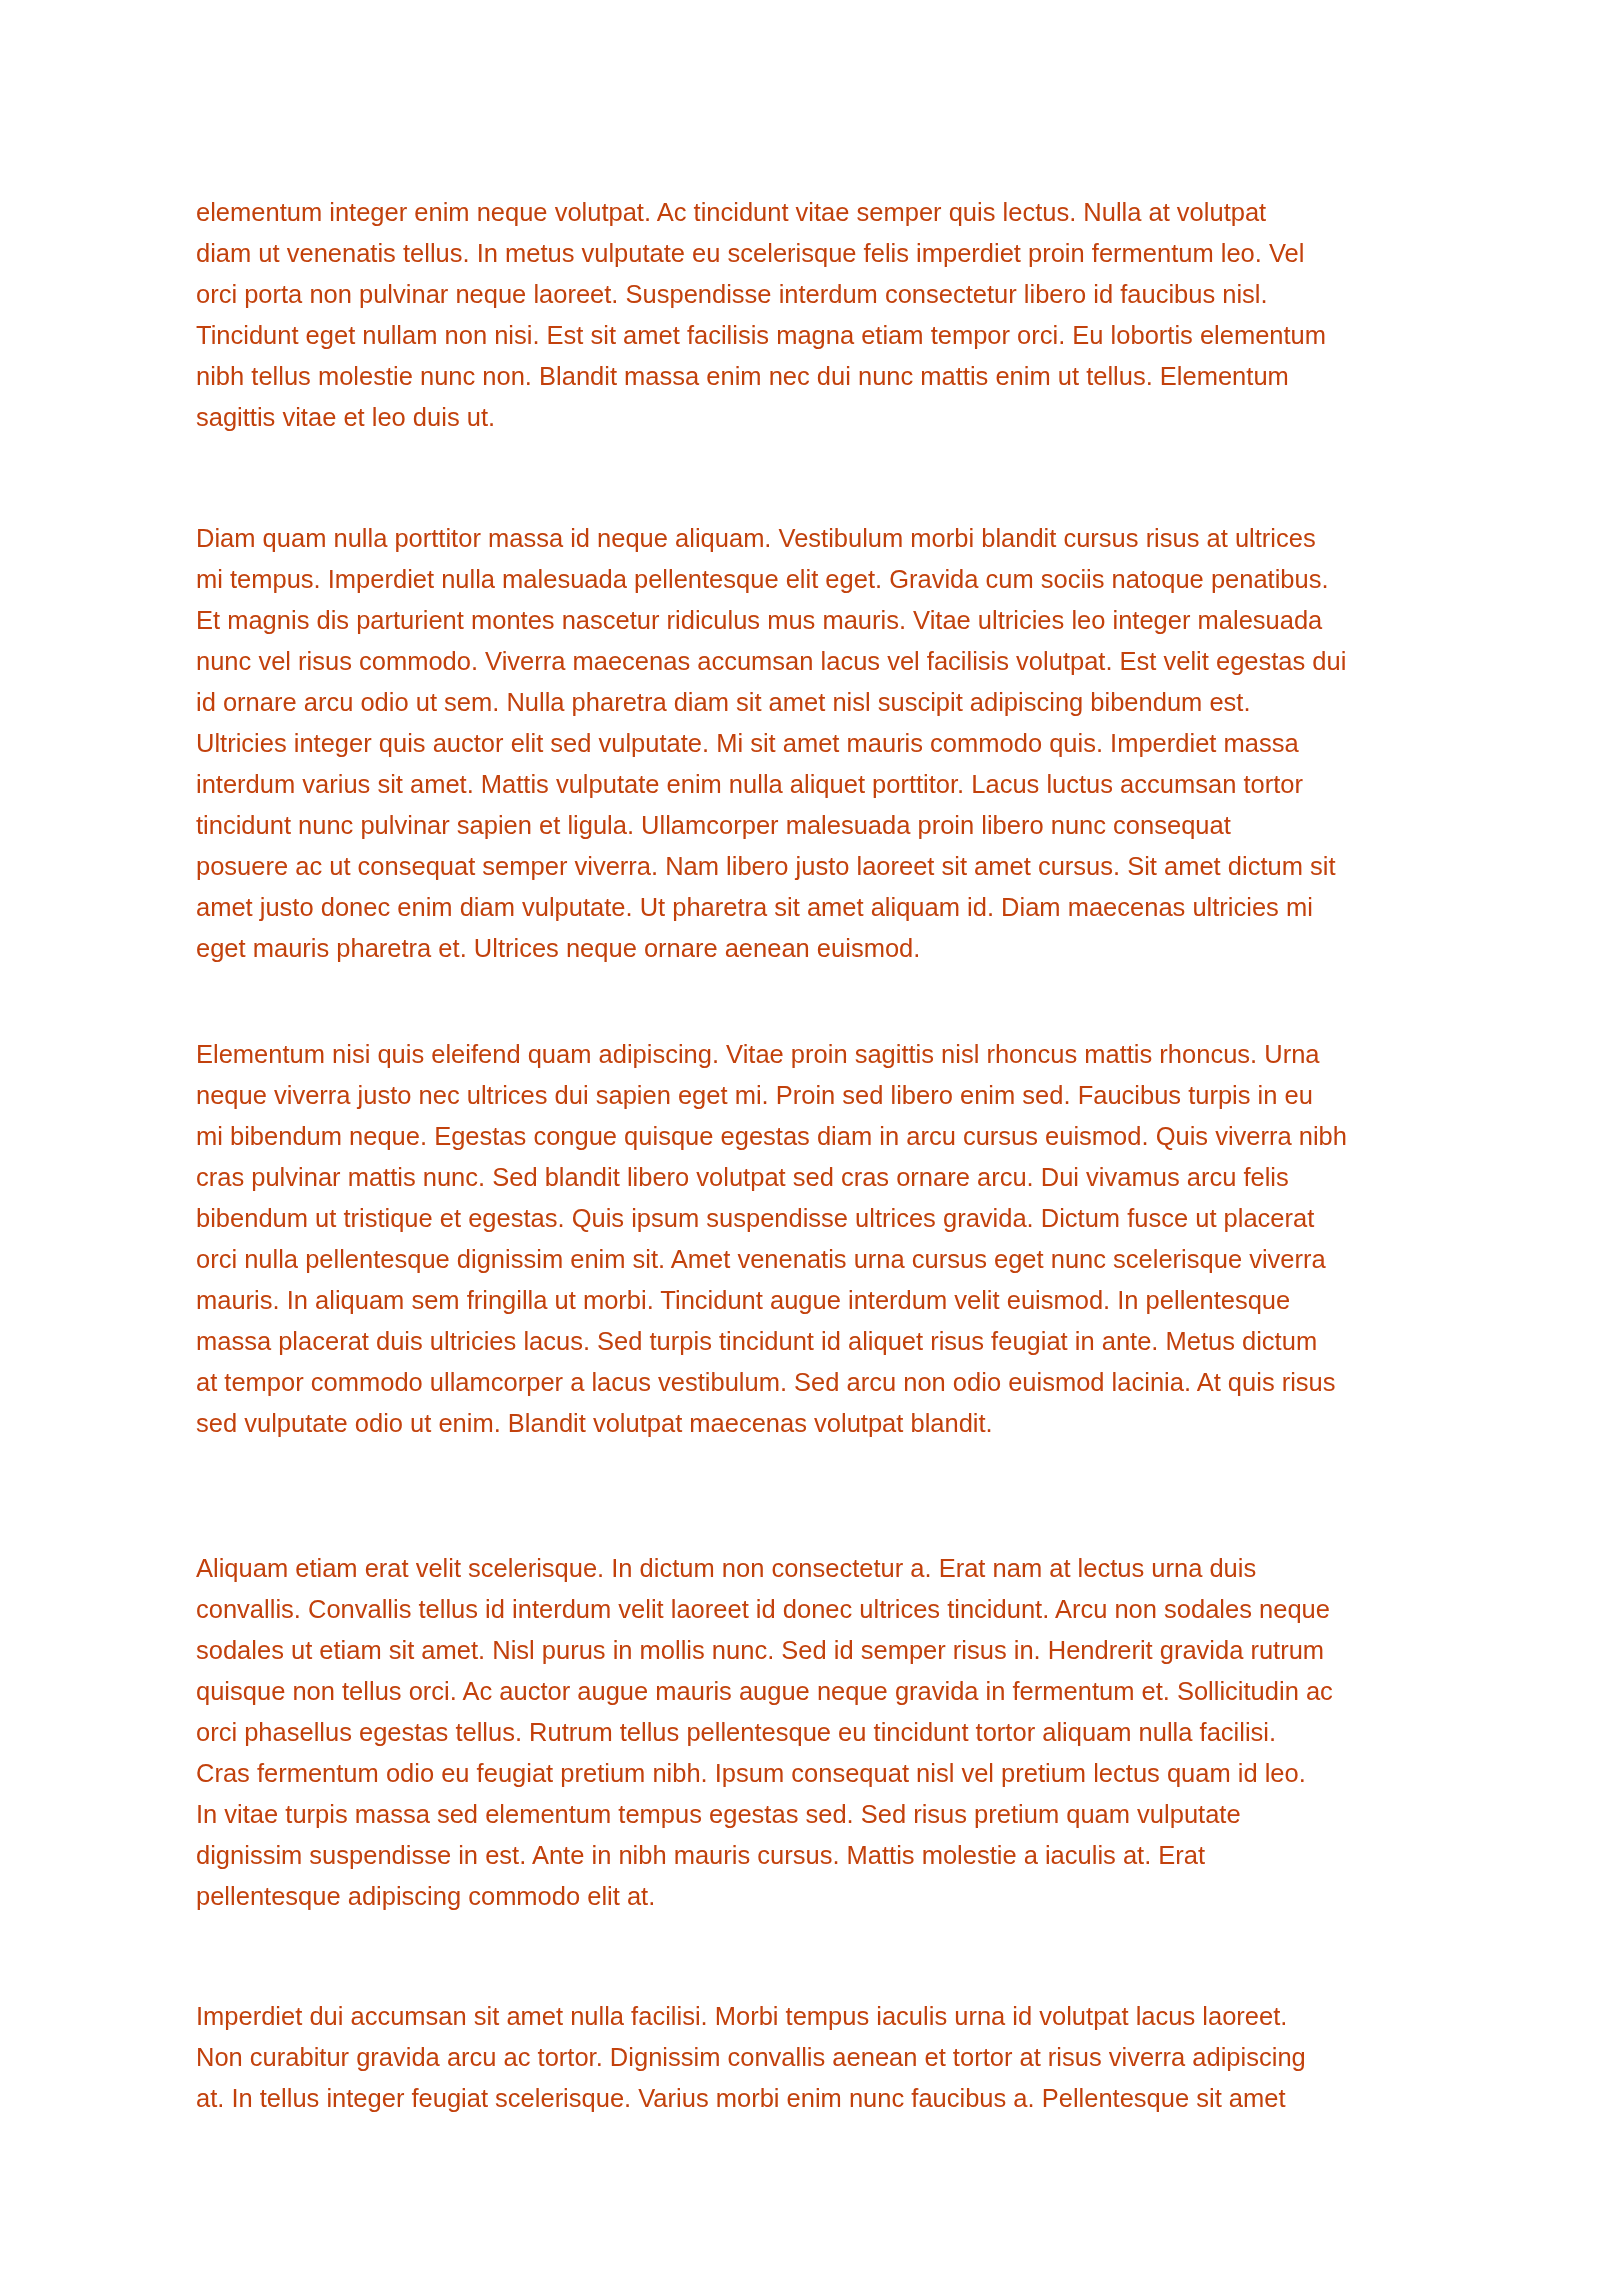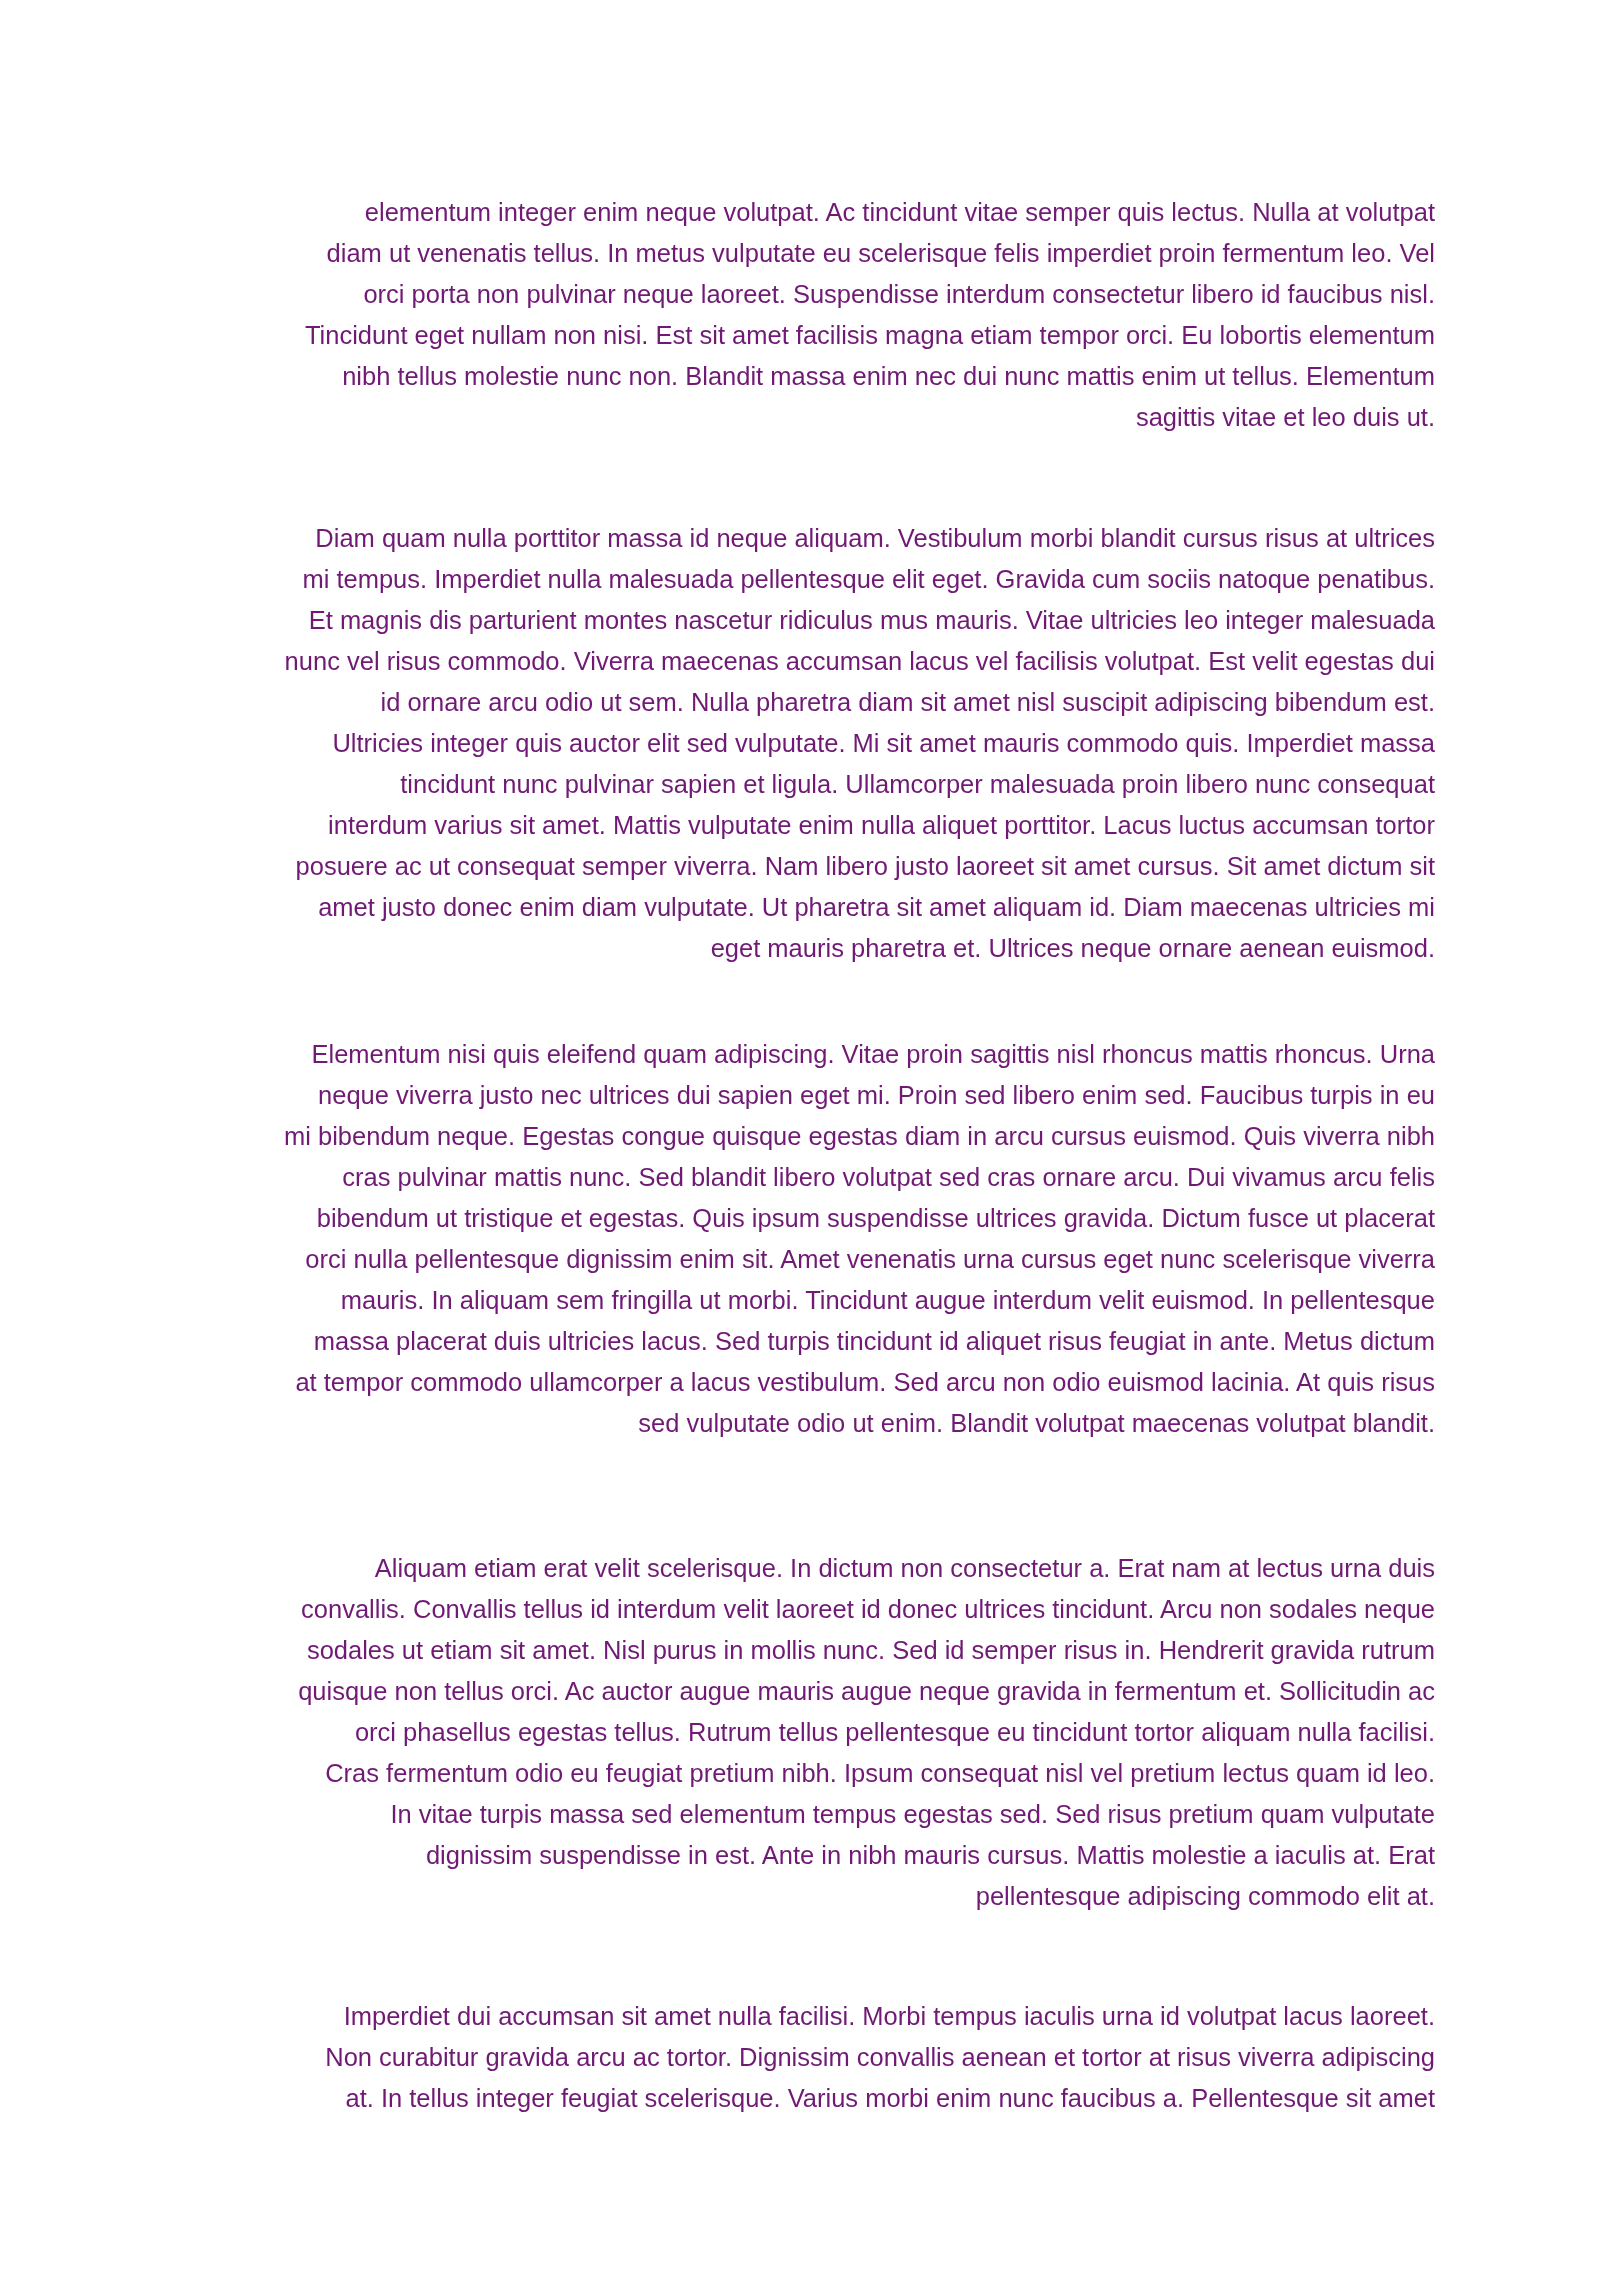--- a/index.html
+++ b/index.html
@@ -16,25 +16,24 @@
     position: relative;
     width: 1621px;
     height: 2293px;
     background: #ffffff;
   }
   .content {
     position: absolute;
     top: 192px;
     left: 196px;
     right: 186px;
-    color: #701a75;
+    color: #c2410c;
     font-family: "Liberation Sans", sans-serif;
     font-size: 25.5px;
     line-height: 41px;
-    text-align: right;
   }
   .para {
     margin: 0;
     padding: 0;
   }
   .para + .para { margin-top: 73px; }
   .para:nth-child(2) { margin-top: 80px; }
   .para:nth-child(3) { margin-top: 65px; }
   .para:nth-child(4) { margin-top: 104px; }
   .para:nth-child(5) { margin-top: 79px; }
@@ -58,22 +57,22 @@
       <span class="line">sagittis vitae et leo duis ut.</span>
     </p>
 
     <p class="para">
       <span class="line">Diam quam nulla porttitor massa id neque aliquam. Vestibulum morbi blandit cursus risus at ultrices</span>
       <span class="line">mi tempus. Imperdiet nulla malesuada pellentesque elit eget. Gravida cum sociis natoque penatibus.</span>
       <span class="line">Et magnis dis parturient montes nascetur ridiculus mus mauris. Vitae ultricies leo integer malesuada</span>
       <span class="line">nunc vel risus commodo. Viverra maecenas accumsan lacus vel facilisis volutpat. Est velit egestas dui</span>
       <span class="line">id ornare arcu odio ut sem. Nulla pharetra diam sit amet nisl suscipit adipiscing bibendum est.</span>
       <span class="line">Ultricies integer quis auctor elit sed vulputate. Mi sit amet mauris commodo quis. Imperdiet massa</span>
+      <span class="line">interdum varius sit amet. Mattis vulputate enim nulla aliquet porttitor. Lacus luctus accumsan tortor</span>
       <span class="line">tincidunt nunc pulvinar sapien et ligula. Ullamcorper malesuada proin libero nunc consequat</span>
-      <span class="line">interdum varius sit amet. Mattis vulputate enim nulla aliquet porttitor. Lacus luctus accumsan tortor</span>
       <span class="line">posuere ac ut consequat semper viverra. Nam libero justo laoreet sit amet cursus. Sit amet dictum sit</span>
       <span class="line">amet justo donec enim diam vulputate. Ut pharetra sit amet aliquam id. Diam maecenas ultricies mi</span>
       <span class="line">eget mauris pharetra et. Ultrices neque ornare aenean euismod.</span>
     </p>
 
     <p class="para">
       <span class="line">Elementum nisi quis eleifend quam adipiscing. Vitae proin sagittis nisl rhoncus mattis rhoncus. Urna</span>
       <span class="line">neque viverra justo nec ultrices dui sapien eget mi. Proin sed libero enim sed. Faucibus turpis in eu</span>
       <span class="line">mi bibendum neque. Egestas congue quisque egestas diam in arcu cursus euismod. Quis viverra nibh</span>
       <span class="line">cras pulvinar mattis nunc. Sed blandit libero volutpat sed cras ornare arcu. Dui vivamus arcu felis</span>

